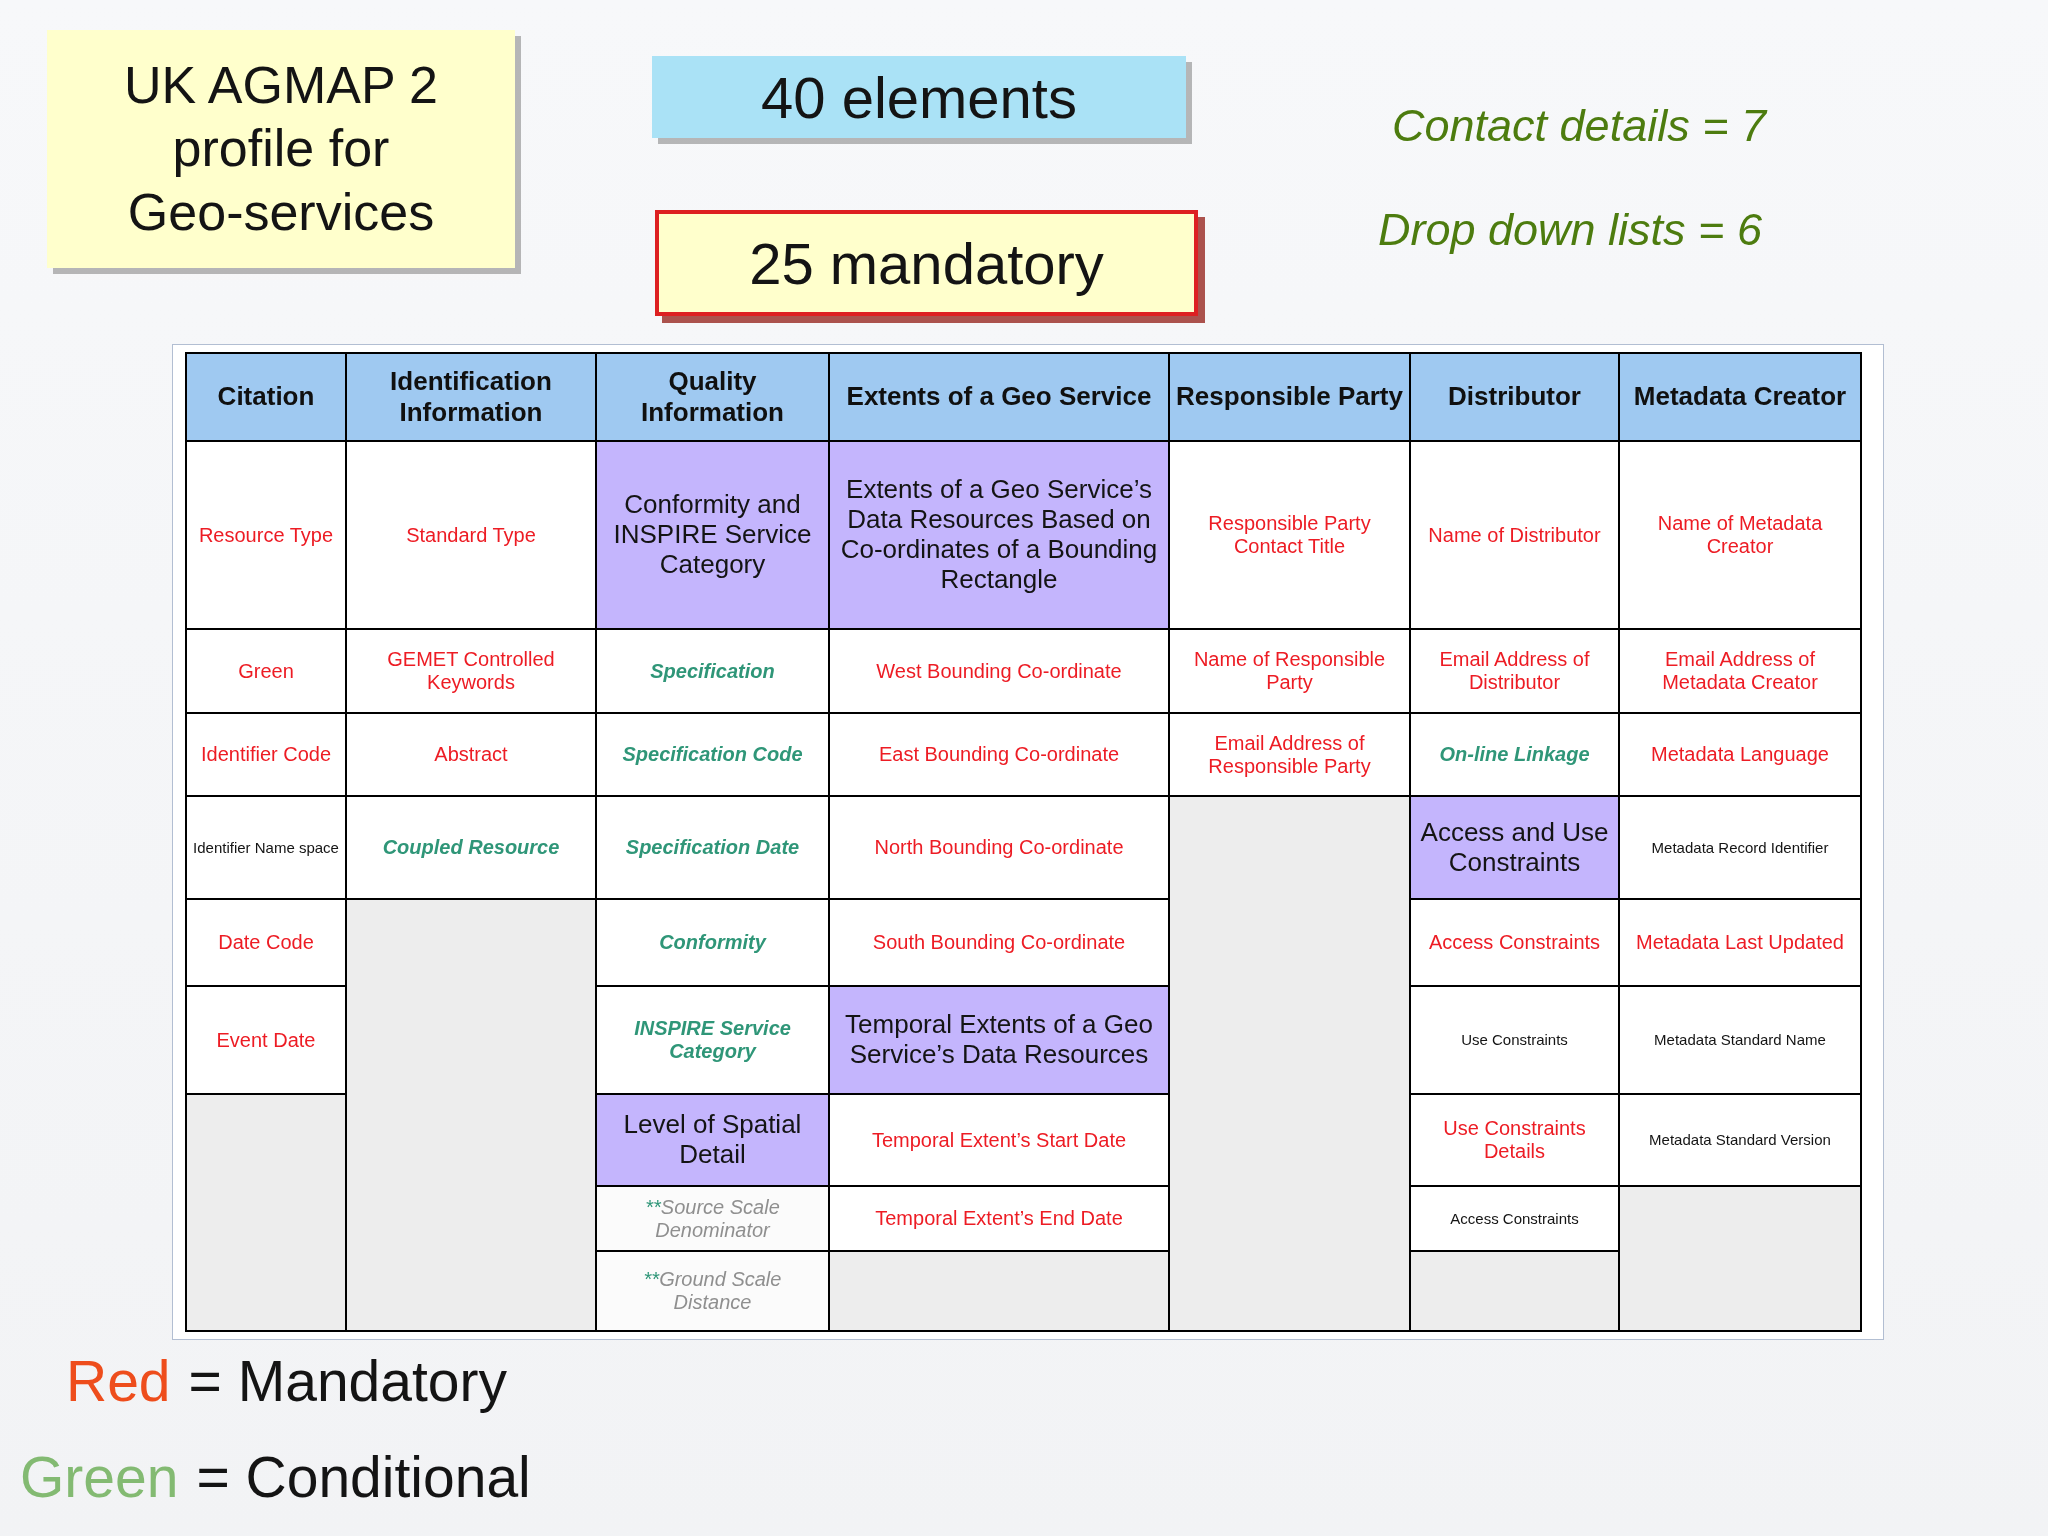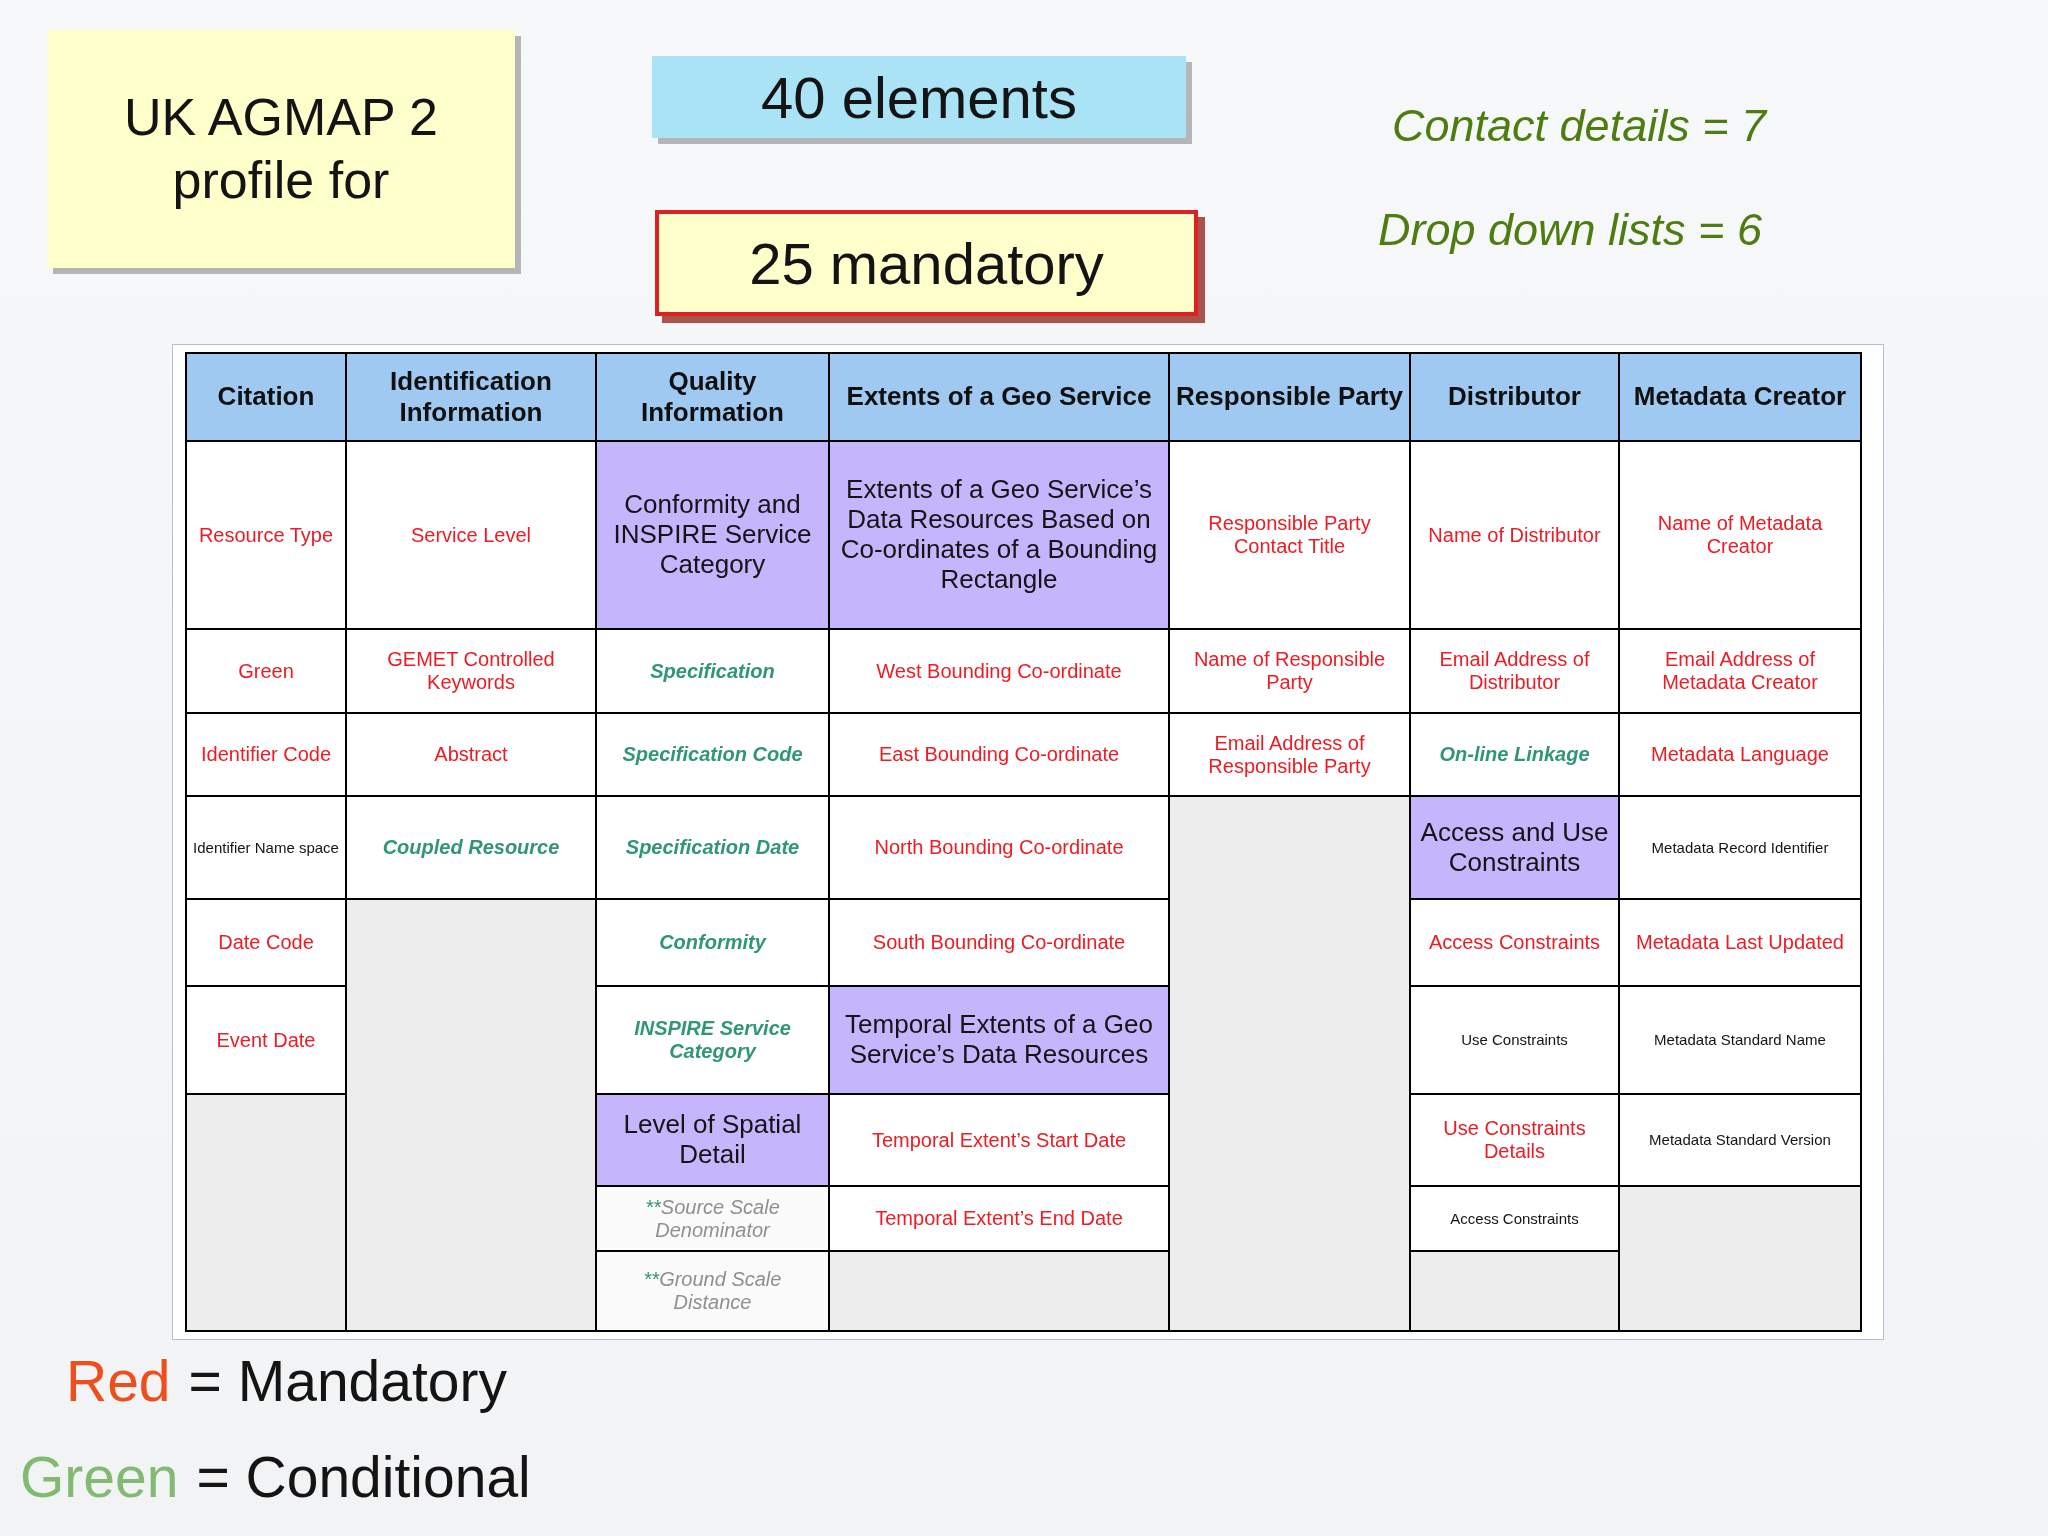--- a/index.html
+++ b/index.html
@@ -61,20 +61,21 @@
   .legend-row .meaning { margin-left:18px; }
   .term-red   { color:#ee4d1c; }
   .term-green { color:#83ba72; }
 </style>
 </head>
 <body>
 
 <div class="box title-box">
   <div>UK AGMAP 2</div>
   <div>profile for</div>
+  <div>Geo-services</div>
 </div>
 
 <div class="box elements-box">40 elements</div>
 
 <div class="box mandatory-box">25 mandatory</div>
 
 <div class="note note-contact">Contact details = 7</div>
 
 <div class="note note-dropdown">Drop down lists = 6</div>
 
@@ -96,21 +97,21 @@
           <th>Quality Information</th>
           <th>Extents of a Geo Service</th>
           <th>Responsible Party</th>
           <th>Distributor</th>
           <th>Metadata Creator</th>
         </tr>
       </thead>
       <tbody>
         <tr style="height: 188px;">
           <td class="m">Resource Type</td>
-          <td class="m">Service Level</td>
+          <td class="m">Standard Type</td>
           <td class="hl">Conformity and INSPIRE Service Category</td>
           <td class="hl">Extents of a Geo Service’s Data Resources Based on Co-ordinates of a Bounding Rectangle</td>
           <td class="m">Responsible Party Contact Title</td>
           <td class="m">Name of Distributor</td>
           <td class="m">Name of Metadata Creator</td>
         </tr>
         <tr style="height: 84px;">
           <td class="m">Green</td>
           <td class="m">GEMET Controlled Keywords</td>
           <td class="c">Specification</td>

